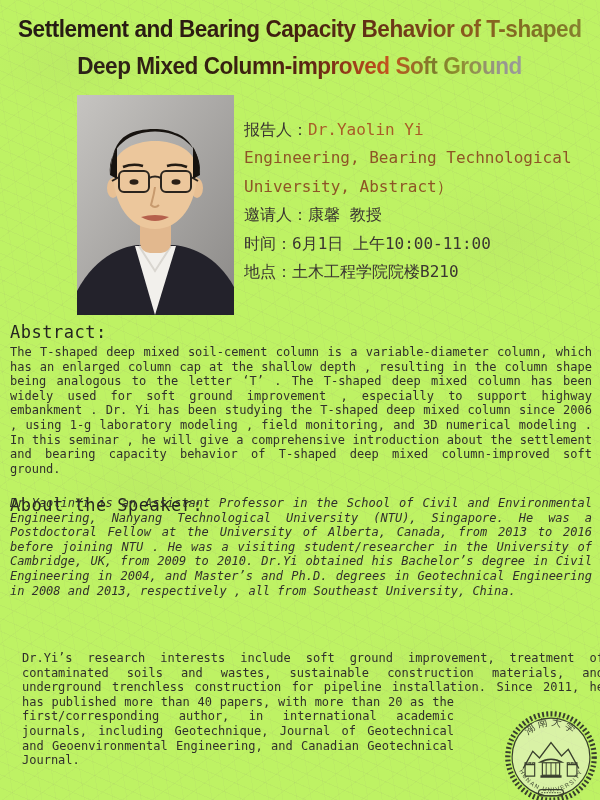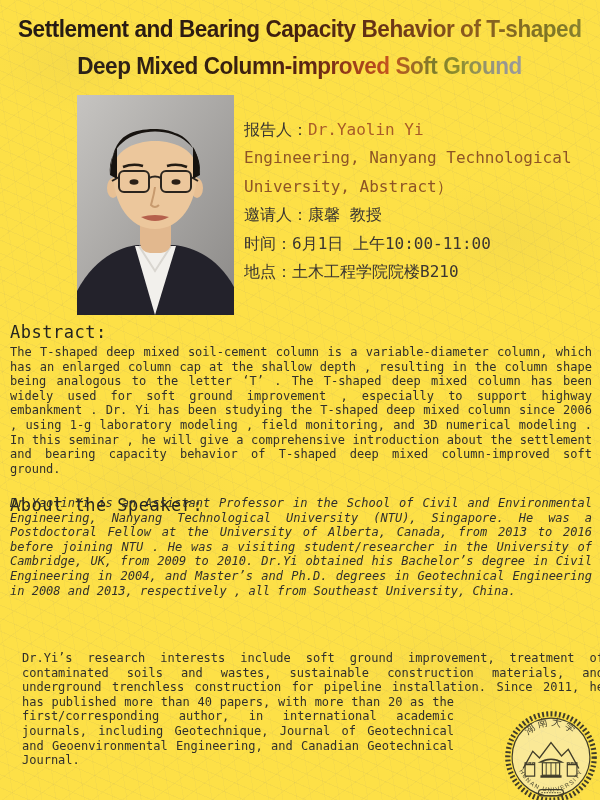--- a/index.html
+++ b/index.html
@@ -1,20 +1,20 @@
 <!DOCTYPE html>
 <html><head>
 <meta charset="utf-8">
 <style>
   html,body{margin:0;padding:0;}
   .poster{
     position:relative;
     width:600px;height:800px;
     overflow:hidden;
-    background:#fde047;
+    background:#bef264;
     font-family:"DejaVu Sans Mono","Liberation Mono",monospace;
     color:#2e2d2a;
   }
   
   .poster::before{
     content:"";
     position:absolute;inset:0;
     background:
       radial-gradient(ellipse 120px 70px at 12% 8%,  rgba(130,120,105,0.06), transparent 70%),
       radial-gradient(ellipse 150px 90px at 85% 30%, rgba(130,120,105,0.05), transparent 70%),
@@ -122,21 +122,21 @@
       <ellipse cx="99" cy="87" rx="4.5" ry="2.8" fill="#2a1f16"></ellipse>
 
       <path d="M78,92 C77,100 75,106 74,110 Q78,114 82,110" fill="none" stroke="#c79a6e" stroke-width="2"></path>
 
       <path d="M64,122 Q78,130 92,122 Q78,118 64,122 Z" fill="#b5604c"></path>
     </svg>
   </div>
 
   <div class="info">
     <div class="info-line"><span>报告人：</span><span class="name">Dr.Yaolin Yi</span></div>
-    <div class="info-line affil">Engineering, Nanyang Technological</div>
+    <div class="info-line affil">Engineering, Bearing Technological</div>
     <div class="info-line affil">University, Abstract）</div>
     <div class="info-line">邀请人：康馨 教授</div>
     <div class="info-line">时间：6月1日 上午10:00-11:00</div>
     <div class="info-line">地点：土木工程学院院楼B210</div>
   </div>
 
   <div class="sec-heading h-abstract">Abstract:</div>
   <div class="body-text abstract-body">The T-shaped deep mixed soil-cement column is a variable-diameter column, which has an enlarged column cap at the shallow depth , resulting in the column shape being analogous to the letter ‘T’ . The T-shaped deep mixed column has been widely used for soft ground improvement , especially to support highway embankment . Dr. Yi has been studying the T-shaped deep mixed column since 2006 , using 1-g laboratory modeling , field monitoring, and 3D numerical modeling . In this seminar , he will give a comprehensive introduction about the settlement and bearing capacity behavior of T-shaped deep mixed column-improved soft ground.</div>
 
   <div class="sec-heading h-about">About the Speaker:</div>

